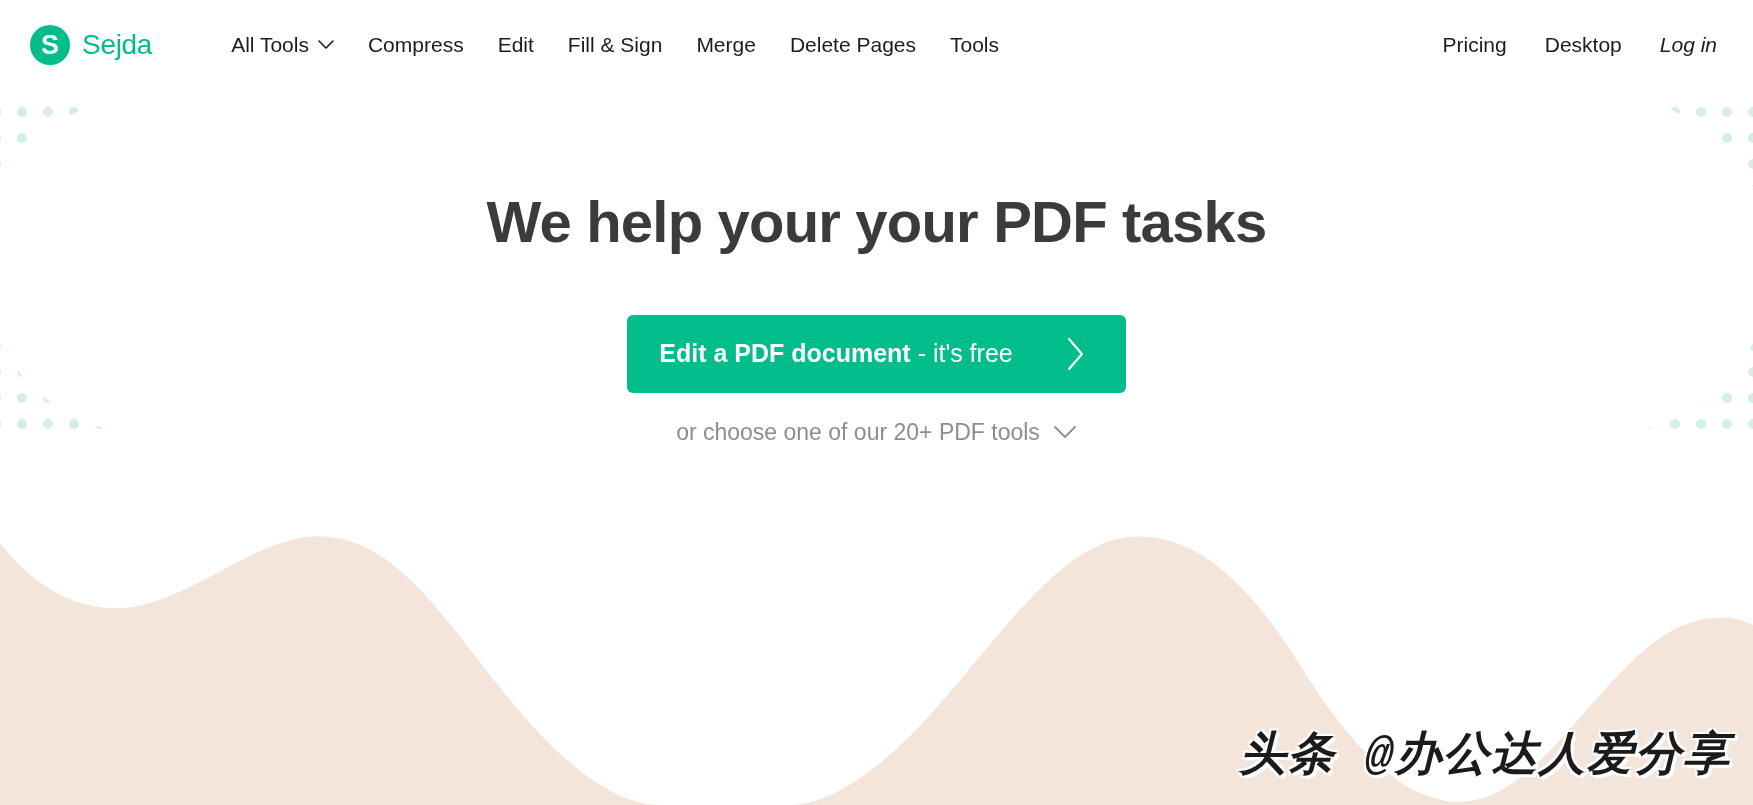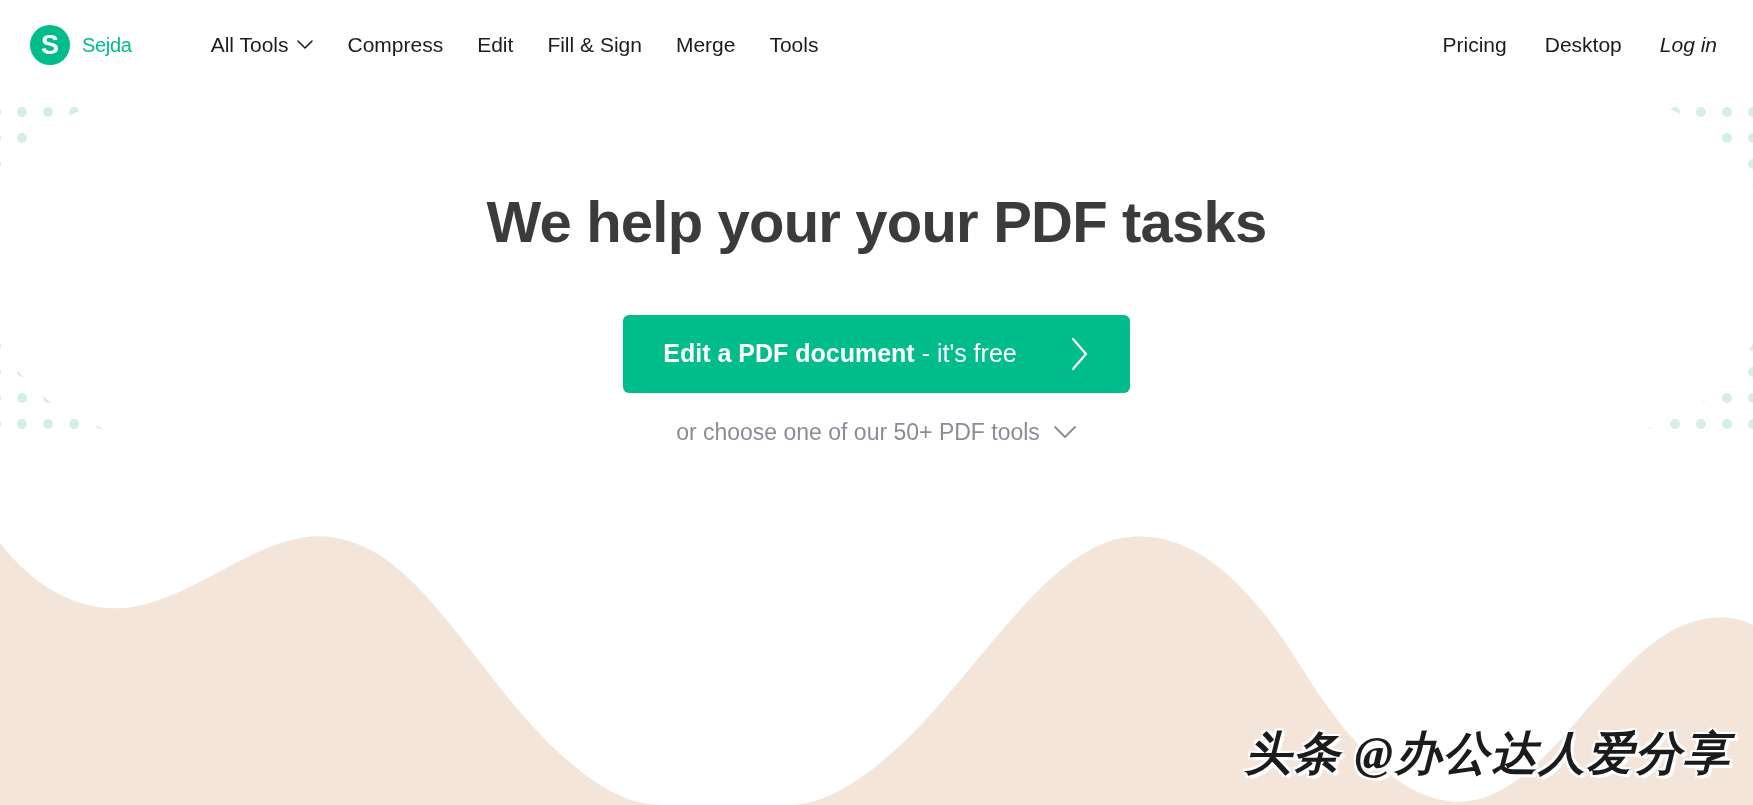--- a/index.html
+++ b/index.html
@@ -71,21 +71,21 @@
   }
   .brand-mark span {
     color: #ffffff;
     font-size: 27px;
     font-weight: bold;
     line-height: 1;
     font-family: "Liberation Sans", sans-serif;
   }
   .brand-name {
     color: #00bd8b;
-    font-size: 20px;
+    font-size: 28px;
     font-weight: 400;
     letter-spacing: -0.3px;
   }
 
   .nav-left  { display: flex; align-items: center; gap: 0; }
   .nav-right { display: flex; align-items: flex-end; gap: 0; margin-left: auto; }
 
   .nav-item {
     display: flex;
     align-items: center;
@@ -128,21 +128,21 @@
 
   .cta-wrap { margin-top: 60px; }
 
   .cta-button {
     display: inline-flex;
     align-items: center;
     gap: 53px;
     background: #00bd8b;
     border: none;
     border-radius: 6px;
-    padding: 22px 40px 22px 40px;
+    padding: 22px 40px 22px 32px;
     cursor: pointer;
     font-family: "Liberation Sans", sans-serif;
   }
   .cta-label {
     font-size: 25px;
     color: #ffffff;
     white-space: nowrap;
   }
   .cta-label .strong { font-weight: bold; }
 
@@ -155,21 +155,21 @@
     color: #8c8c96;
     cursor: pointer;
   }
 
   
   .watermark {
     position: absolute;
     right: 22px;
     bottom: 20px;
     z-index: 9;
-    font-family: Liberation Serif, serif;
+    font-family: Liberation Mono, monospace;
     font-size: 46px;
     font-weight: bold;
     font-style: italic;
     color: #1b1b1b;
     letter-spacing: 2px;
     white-space: nowrap;
     text-shadow:
       -2px -2px 0 #ffffff,
        2px -2px 0 #ffffff,
       -2px  2px 0 #ffffff,
@@ -360,20 +360,23 @@
       </div>
 
       <div class="nav-item">
         <span>Fill &amp; Sign</span>
       </div>
 
       <div class="nav-item">
         <span>Merge</span>
       </div>
 
+      <div class="nav-item">
+        <span>Delete Pages</span>
+      </div>
 
       <div class="nav-item">
         <span>Tools</span>
       </div>
 
     </div>
 
     <div class="nav-right">
       <div class="nav-item">
         <span>Pricing</span>
@@ -397,21 +400,21 @@
       <button class="cta-button">
         <span class="cta-label"><span class="strong">Edit a PDF document</span><span> - it's free</span></span>
         <svg width="20" height="34" viewBox="0 0 20 34">
           <path d="M3 2 L16 17 L3 32" fill="none" stroke="#ffffff" stroke-width="2.2" stroke-linecap="round" stroke-linejoin="round"></path>
         </svg>
       </button>
     </div>
 
     <div>
       <div class="cta-sub">
-        <span>or choose one of our 50+ PDF tools</span>
+        <span>or choose one of our 20+ PDF tools</span>
         <svg width="24" height="14" viewBox="0 0 24 14">
           <path d="M2 2 L12 12 L22 2" fill="none" stroke="#8c8c96" stroke-width="1.8" stroke-linecap="round" stroke-linejoin="round"></path>
         </svg>
       </div>
     </div>
 
   </section>
 
   <svg class="wave" viewBox="0 0 1753 280" preserveAspectRatio="none" aria-hidden="true">
     <path fill="#f3e5da" d="M0,18

